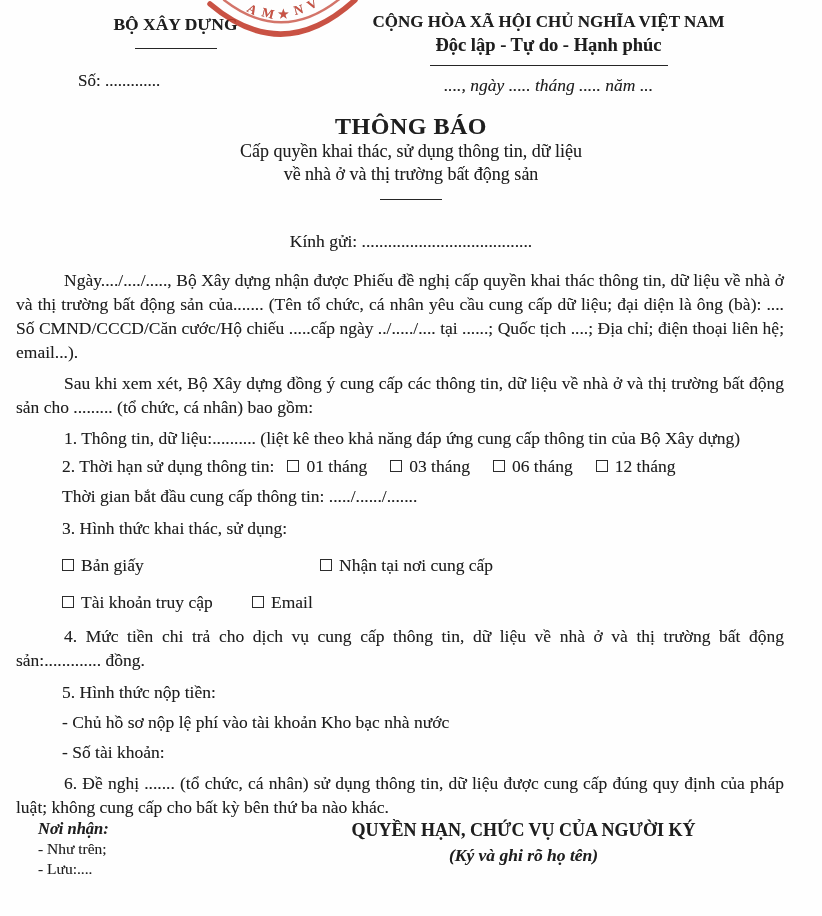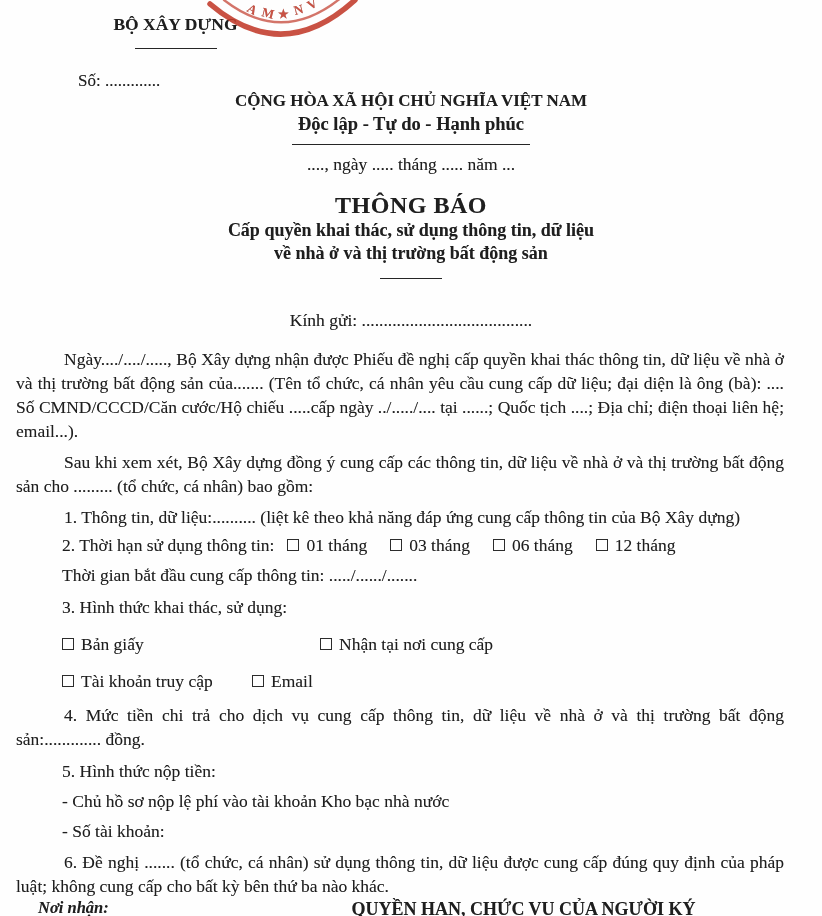--- a/index.html
+++ b/index.html
@@ -8,39 +8,39 @@
     width:822px;height:916px;
     background:#fefefe;
     overflow:hidden;
     font-family:"Liberation Serif","DejaVu Serif",serif;
     color:#1e1e1e;
     -webkit-font-smoothing:antialiased;
   }
   .txt{ text-shadow:0 0 .4px rgba(30,30,30,.35); }
 
   
-  .header{display:flex;padding:12px 38px 0 38px;flex-direction:column;}
+  .header{display:flex;padding:12px 38px 0 38px;}
   .header-left{width:275px;text-align:center;padding-top:2px;}
   .org-name{font-weight:bold;font-size:17.5px;white-space:nowrap;}
   .org-underline{width:82px;border-top:1.6px solid #262626;margin:13px auto 0 auto;}
   .doc-number{font-size:17px;margin-top:22px;text-align:left;padding-left:40px;}
   .header-right{flex:1;text-align:center;}
   .national-title{font-weight:bold;font-size:17px;white-space:nowrap;}
   .motto{font-weight:bold;font-size:18.5px;margin-top:3px;}
   .motto-underline{width:238px;border-top:1.6px solid #262626;margin:9px auto 0 auto;}
-  .date-line{font-size:17.5px;margin-top:9px;}
+  .date-line{font-style:italic;font-size:17.5px;margin-top:9px;}
 
   
   .seal{position:absolute;left:200px;top:0;opacity:.88;pointer-events:none;}
   .seal text{font-family:"Liberation Serif",serif;font-weight:bold;fill:#c23b2b;}
 
   
   .title-block{text-align:center;margin-top:17px;}
   .doc-type{font-weight:bold;font-size:24px;letter-spacing:.5px;}
-  .doc-sub{font-weight:bold;font-size:18px;line-height:23px;}
+  .doc-sub{font-weight:normal;font-size:18px;line-height:23px;}
   .title-rule{width:62px;border-top:1.6px solid #262626;margin:13px auto 0 auto;}
   .salutation{text-align:center;font-size:17.5px;margin-top:31px;}
 
   
   .body{padding:6px 38px 0 16px;font-size:17.5px;line-height:24px;}
   .para{margin:7px 0 0 0;text-indent:48px;text-align:justify;}
   .line{margin:6px 0 0 0;padding-left:46px;}
   .opt-row{display:flex;align-items:baseline;margin-top:4px;padding-left:46px;}
   .opt-row .lbl{margin-right:13px;white-space:nowrap;}
   .cb-opt{white-space:nowrap;margin-right:23px;}

